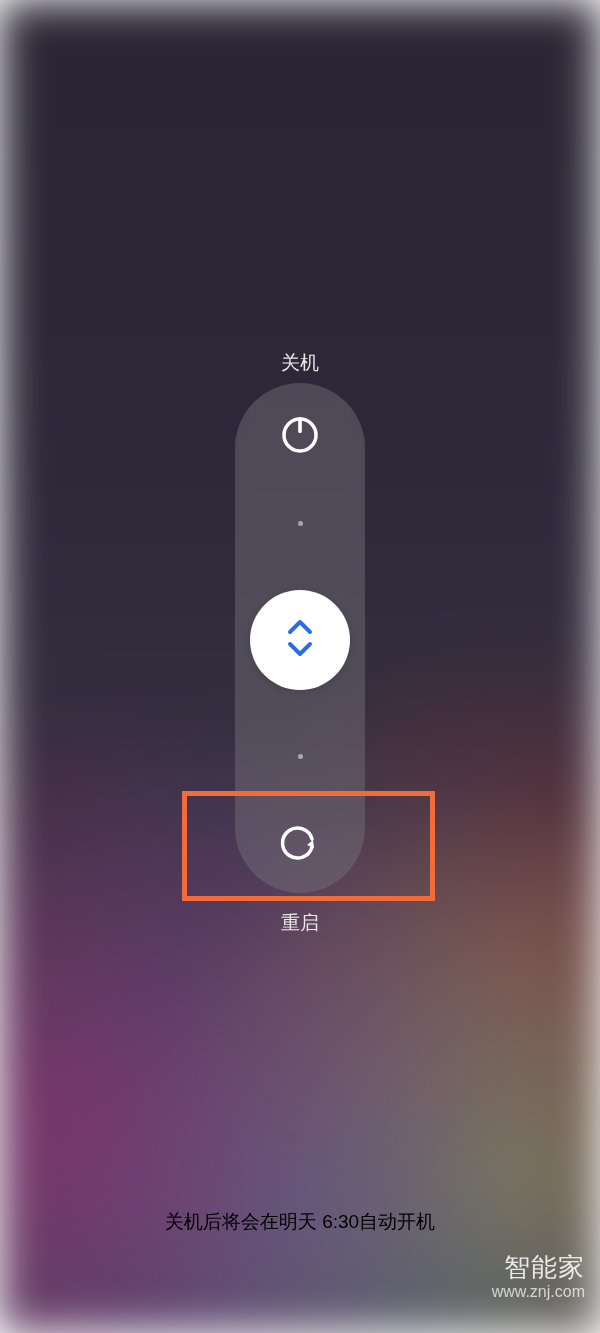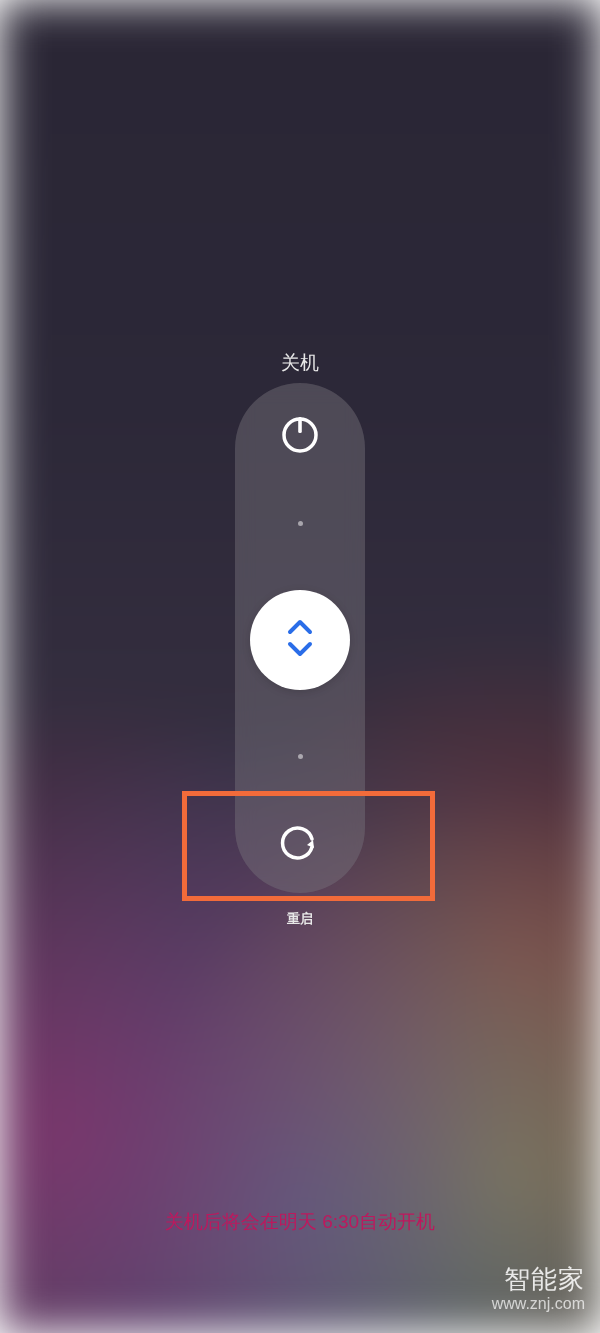--- a/index.html
+++ b/index.html
@@ -92,48 +92,47 @@
     .restart-icon {
       width: 40px;
       height: 40px;
       display: flex;
       align-items: center;
       justify-content: center;
     }
     
     .restart-label {
       color: #e8e8e8;
-      font-size: 13px;
+      font-size: 19px;
       text-align: center;
       position: absolute;
       top: 910px;
-      font-weight: bold;
     }
     
     .highlight-box {
       position: absolute;
       top: 791px;
       left: 182px;
       width: 253px;
       height: 110px;
       border: 5px solid #f26b3a;
       pointer-events: none;
     }
     
     .hint-text {
-      color: #be185d;
+      color: #000000;
       font-size: 19px;
       text-align: right;
       position: absolute;
       bottom: 98px;
     }
     
     .watermark {
       position: absolute;
-      bottom: 20px;
+      bottom: 32px;
       right: 15px;
       text-align: right;
       color: rgba(255, 255, 255, 0.85);
     }
     
     .watermark-title {
       font-size: 26px;
       font-weight: 500;
       letter-spacing: 1px;
     }

